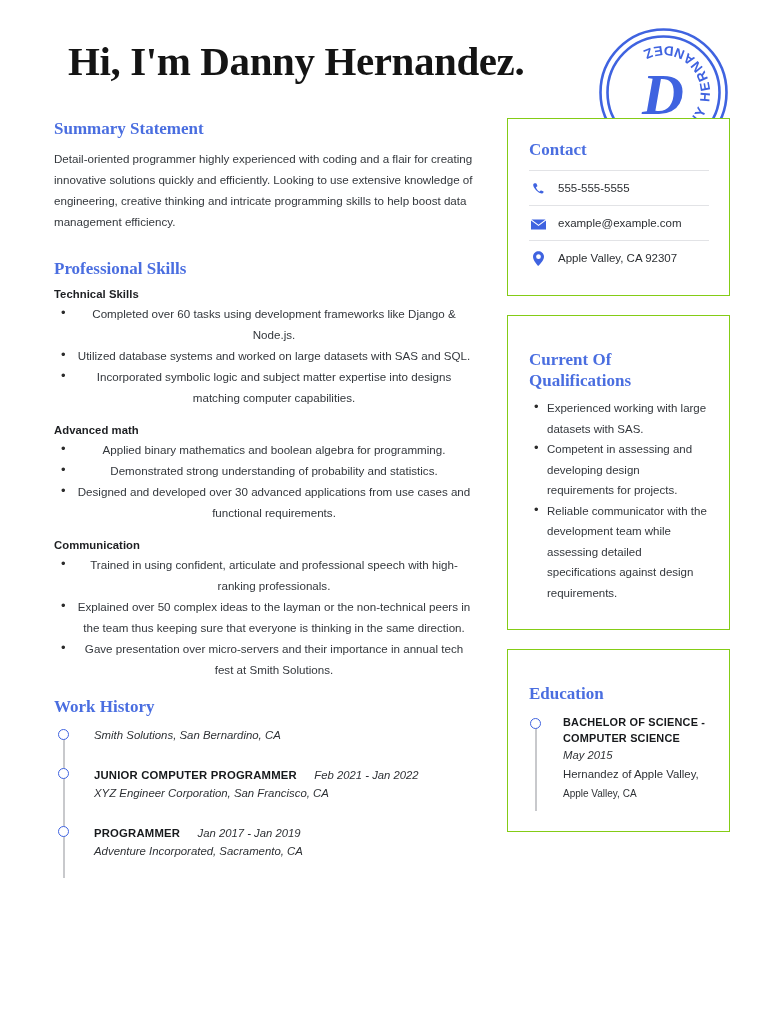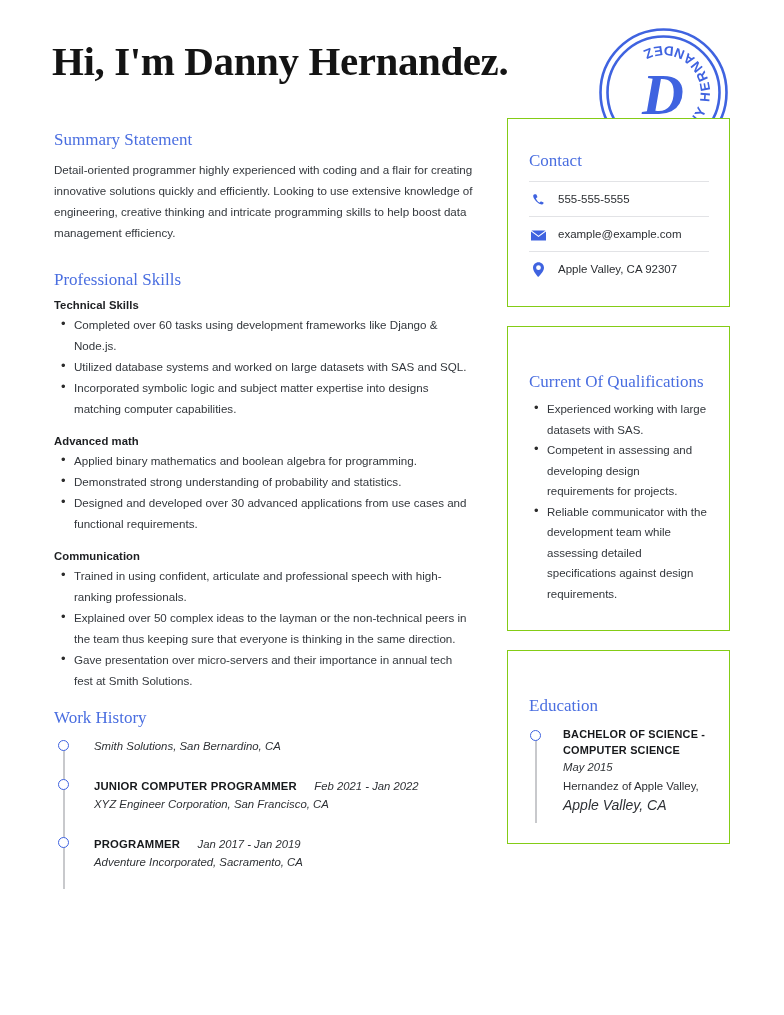--- a/index.html
+++ b/index.html
@@ -17,21 +17,21 @@
   }
   .page {
     position: relative;
     width: 784px; height: 1015px;
     padding: 0;
   }
 
   
   .header {
     position: absolute;
-    left: 52px; top: 38px;
+    left: 68px; top: 38px;
     width: 560px;
   }
   .name {
     font-family: "Liberation Serif", serif;
     font-weight: bold;
     font-size: 41px;
     line-height: 46px;
     letter-spacing: -0.4px;
     color: #141414;
     margin: 0;
@@ -47,44 +47,45 @@
   .badge svg { display: block; }
 
   
   .left-col {
     position: absolute;
     left: 54px; top: 118px;
     width: 420px;
   }
   .sec-title {
     font-family: "Liberation Serif", serif;
-    font-weight: normal;
+    font-weight: bold;
     font-size: 17px;
     line-height: 21px;
     color: #4a6ee0;
-    margin: 11px 0 9px 0;
+    margin: 0 0 9px 0;
   }
   .body-text {
     font-size: 11.6px;
     line-height: 21px;
     color: #33373c;
     margin: 0;
   }
   .block { margin-bottom: 26px; }
   .sub-title {
     font-size: 11.3px;
     font-weight: bold;
     color: #1d1f22;
     margin: 0 0 3px 0;
     letter-spacing: 0.05px;
   }
   ul.bullets {
     margin: 0 0 16px 0;
     padding-left: 20px;
     list-style: none;
+    text-align: center;
   }
   ul.bullets li {
     font-size: 11.6px;
     line-height: 21px;
     color: #33373c;
     position: relative;
     margin: 0;
   }
   ul.bullets li::before {
     content: "\2022";
@@ -226,22 +227,21 @@
     font-style: italic;
     color: #2e3135;
     line-height: 19px;
   }
   .edu-school {
     font-size: 11.4px;
     color: #2e3135;
     line-height: 19px;
   }
   .edu-loc {
-    font-size: 14px;
-    font-style: italic;
+    font-size: 10px;
     color: #2e3135;
     line-height: 19px;
   }
 </style>
 </head>
 <body>
 
 <div class="page">
 
   <div class="header">

